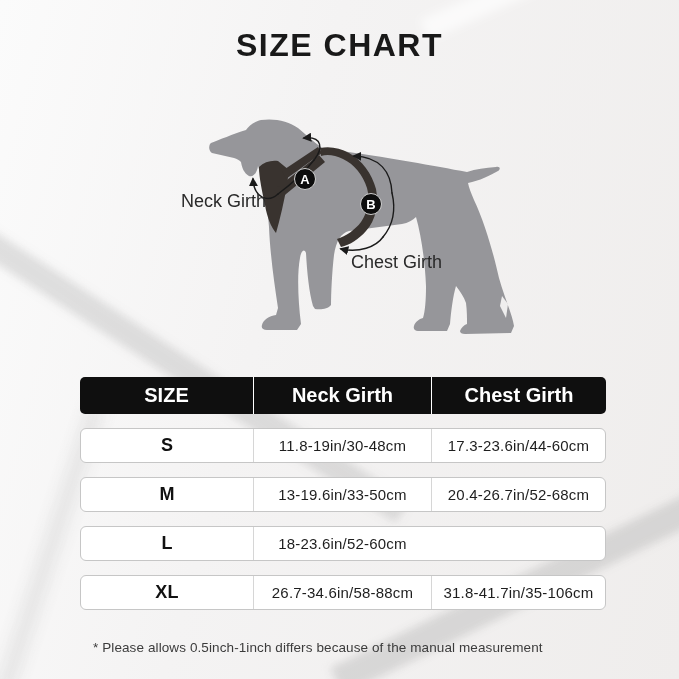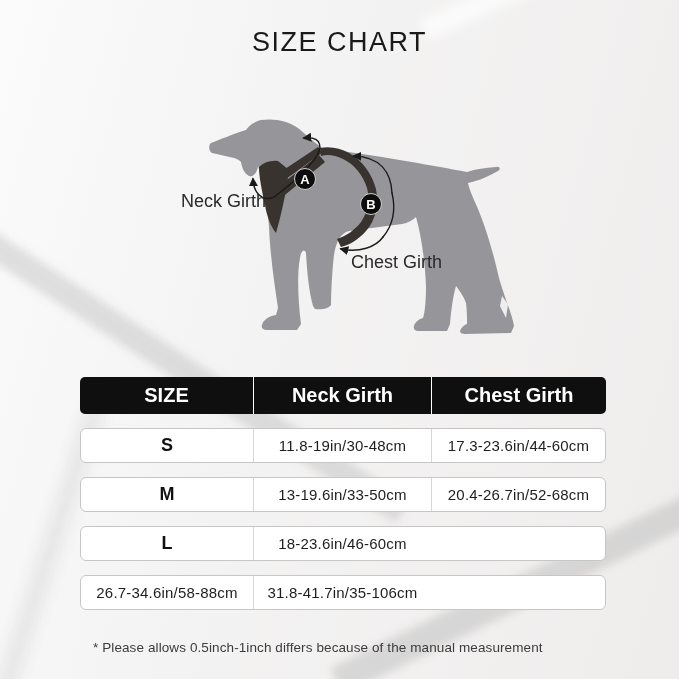--- a/index.html
+++ b/index.html
@@ -14,21 +14,21 @@
   .band-a { left:-60px; top:196px; width:560px; height:26px;
     background:rgba(180,180,180,.38); transform:rotate(33deg); transform-origin:left top; filter:blur(4px); }
   .band-b { left:330px; top:668px; width:480px; height:30px;
     background:rgba(178,178,178,.42); transform:rotate(-26deg); transform-origin:left top; filter:blur(4px); }
   .band-c { left:40px; top:400px; width:20px; height:300px;
     background:rgba(195,195,195,.30); transform:rotate(18deg); filter:blur(7px); }
   .band-d { left:420px; top:20px; width:420px; height:22px;
     background:rgba(255,255,255,.65); transform:rotate(-24deg); transform-origin:left top; filter:blur(5px); }
 
   .title { position:absolute; top:27px; left:0; width:100%; text-align:center;
-    font-size:27px; font-weight:400; letter-spacing:1.5px; color:#191919; }
+    font-size:32px; font-weight:700; letter-spacing:1.5px; color:#191919; }
 
   .diagram { position:absolute; left:150px; top:100px; width:400px; height:250px; }
   .diagram svg { display:block; width:100%; height:100%; }
   .girth-label { position:absolute; font-size:18px; color:#2a2a2a; white-space:nowrap; }
   .neck-label  { left:31px;  top:91px;  }   
   .chest-label { left:201px; top:152px; }
   .badge-letter { font:700 13px "Liberation Sans","DejaVu Sans",sans-serif; fill:#ffffff; text-anchor:middle; }
 
   .size-table { position:absolute; left:80px; top:377px; width:526px; }
   .thead { display:grid; grid-template-columns:173px 178px 175px; height:37px;
@@ -146,23 +146,24 @@
       <div class="cell">11.8-19in/30-48cm</div>
       <div class="cell">17.3-23.6in/44-60cm</div>
     </div>
     <div class="trow">
       <div class="cell cell-size">M</div>
       <div class="cell">13-19.6in/33-50cm</div>
       <div class="cell">20.4-26.7in/52-68cm</div>
     </div>
     <div class="trow">
       <div class="cell cell-size">L</div>
-      <div class="cell">18-23.6in/46-60cm</div>
+      <div class="cell">18-23.6in/52-60cm</div>
     </div>
     <div class="trow">
+      <div class="cell cell-size">XL</div>
       <div class="cell">26.7-34.6in/58-88cm</div>
       <div class="cell">31.8-41.7in/35-106cm</div>
     </div>
   </div>
 
   <div class="note">* Please allows 0.5inch-1inch differs because of the  manual measurement</div>
 
 </div>
 
 </body></html>

